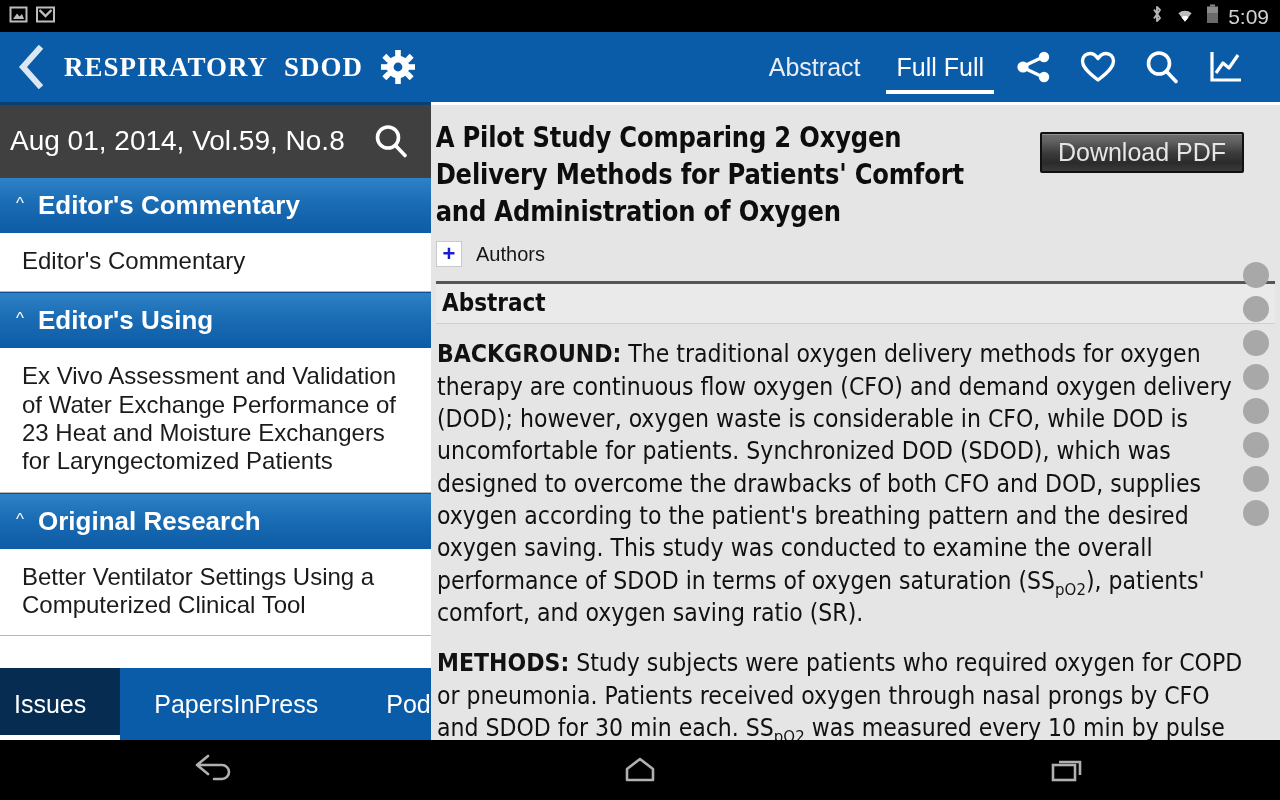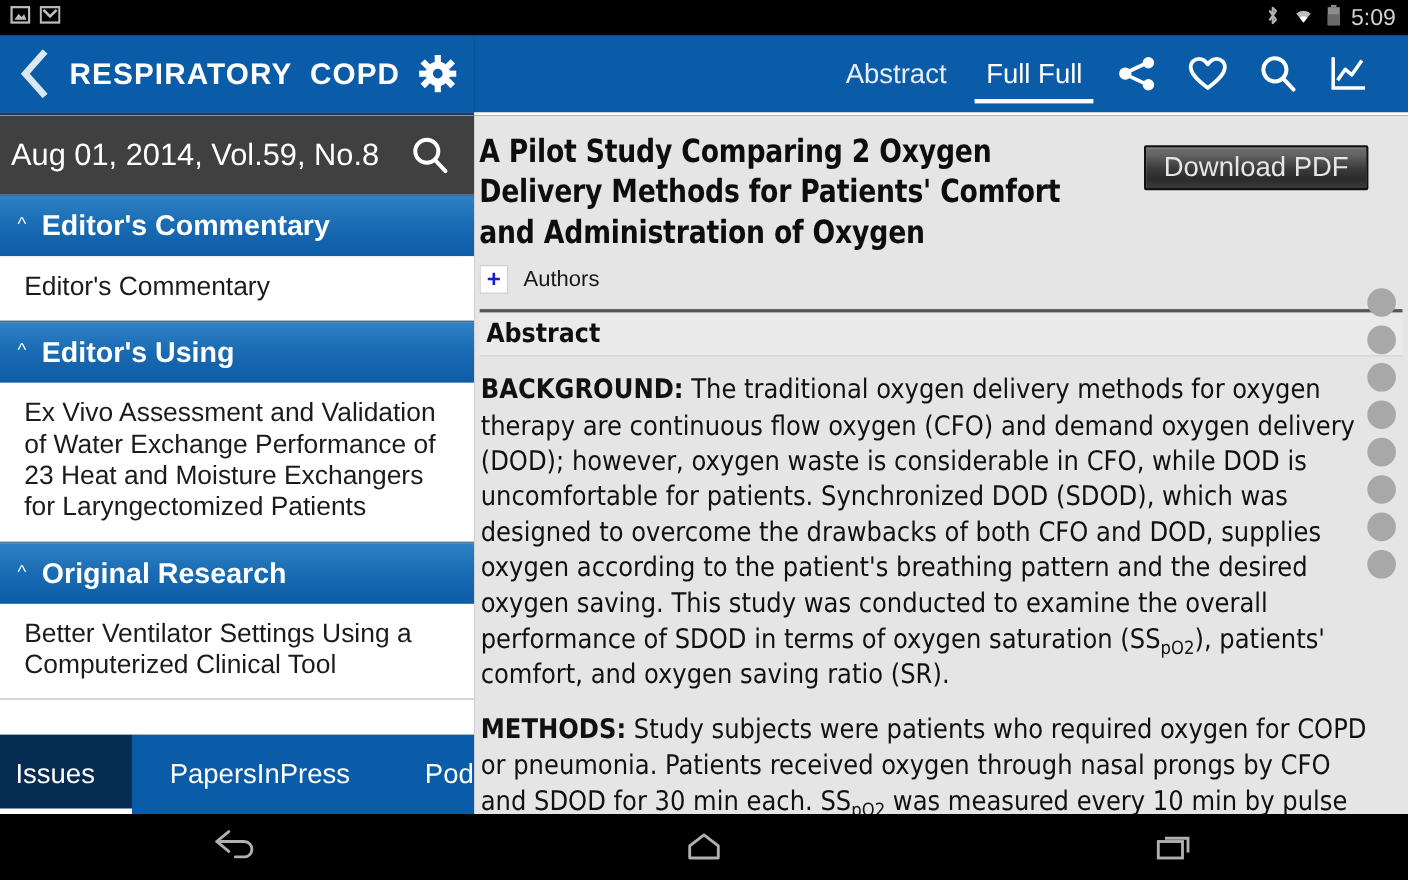--- a/index.html
+++ b/index.html
@@ -25,21 +25,21 @@
 
   
   .topbar-left {
     position:absolute; left:0; top:32px; width:431px; height:70px;
     background:#0b5ca8;
     display:flex; align-items:center;
   }
   .back-chevron { width:62px; display:flex; align-items:center; justify-content:center; cursor:pointer; }
   .brand { flex:1; display:flex; align-items:center; justify-content:center; gap:16px;}
   .brand-text {
-    font-family:Liberation Sans, sans-serif;
+    font-family:Liberation Serif, serif;
     font-weight:700; font-size:27px; color:#ffffff;
     letter-spacing:1px;
   }
   .gear-wrap { width:66px; display:flex; align-items:center; justify-content:center; cursor:pointer;}
 
   .topbar-right {
     position:absolute; left:431px; top:32px; width:849px; height:70px;
     background:#0b5ca8;
     display:flex; align-items:center; justify-content:flex-end;
     padding-right:22px; gap:0px;
@@ -216,21 +216,21 @@
   </div>
 
   <div class="topbar-left">
     <div class="back-chevron">
       <svg width="26" height="44" viewBox="0 0 26 44">
           <path d="M21 4 L5 22 L21 40" fill="none" stroke="#dbe7f3" stroke-width="6" stroke-linecap="square"></path>
         </svg>
     </div>
     <div class="brand">
       <span class="brand-text">RESPIRATORY</span>
-      <span class="brand-text">COPD</span>
+      <span class="brand-text">SDOD</span>
     </div>
     <div class="gear-wrap">
       <svg width="34" height="34" viewBox="0 0 34 34">
         <g fill="#ffffff">
           <circle cx="17" cy="17" r="11.2"></circle>
           <rect x="14.2" y="0" width="5.6" height="7"></rect>
             <rect x="14.2" y="27" width="5.6" height="7"></rect>
           <rect x="0" y="14.2" width="7" height="5.6"></rect>
             <rect x="27" y="14.2" width="7" height="5.6"></rect>
           <rect x="3" y="4.8" width="5.6" height="7" transform="rotate(-45 5.8 8.3)"></rect>

